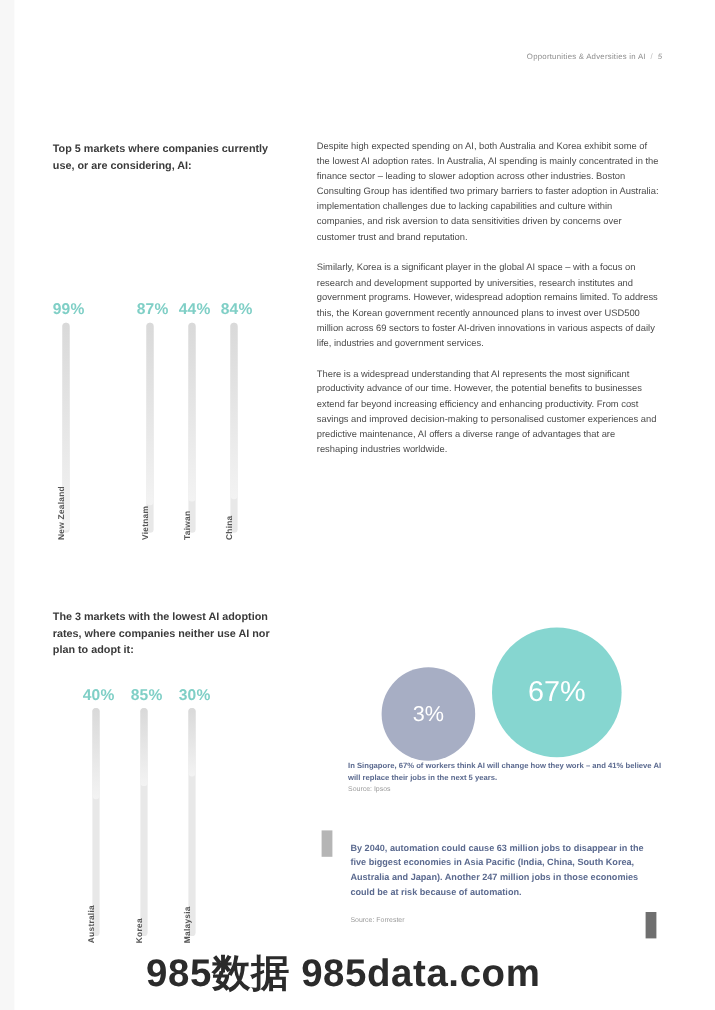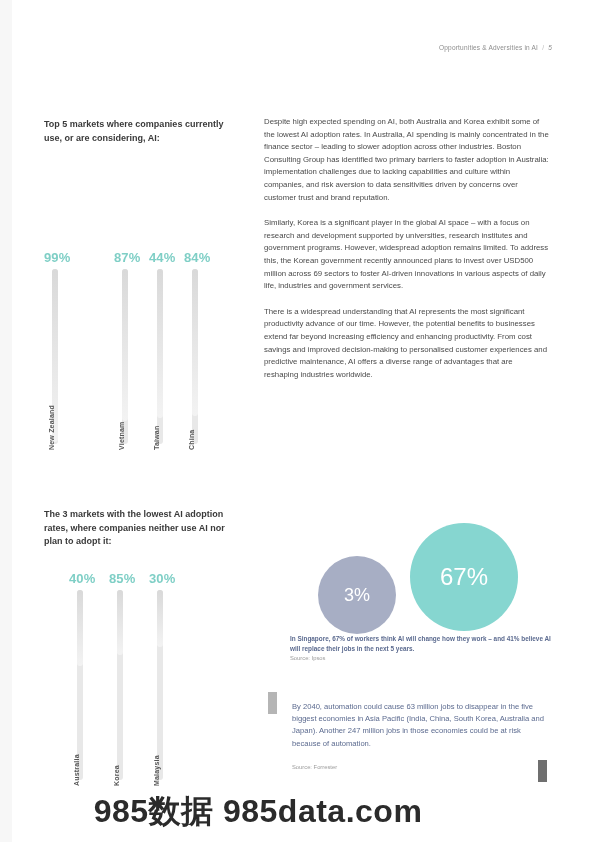--- a/index.html
+++ b/index.html
@@ -188,21 +188,21 @@
   .quote-open { left: 0px; top: 0px; }
   .quote-close { right: 6px; bottom: 0px; background: #6f6f6f; }
   .quote-text {
     position: absolute;
     left: 24px;
     top: 9px;
     width: 252px;
     font-size: 7.6px;
     line-height: 12.2px;
     color: #5b6a8f;
-    font-weight: normal;
+    font-weight: bold;
   }
   .quote-source {
     position: absolute;
     left: 24px;
     top: 72px;
     font-size: 5.8px;
     color: #9b9b9b;
     font-weight: normal;
   }
 
@@ -210,20 +210,21 @@
   .watermark {
     position: absolute;
     left: 0;
     top: 790px;
     width: 516px;
     text-align: center;
     font-size: 32px;
     font-weight: bold;
     color: #2b2b2b;
     letter-spacing: 0.5px;
+    padding-left: 28px;
   }
   .edge-left {
     position: absolute;
     left: 0; top: 0;
     width: 12px; height: 842px;
     background: #f7f7f7;
   }
 </style>
 </head>
 <body>

